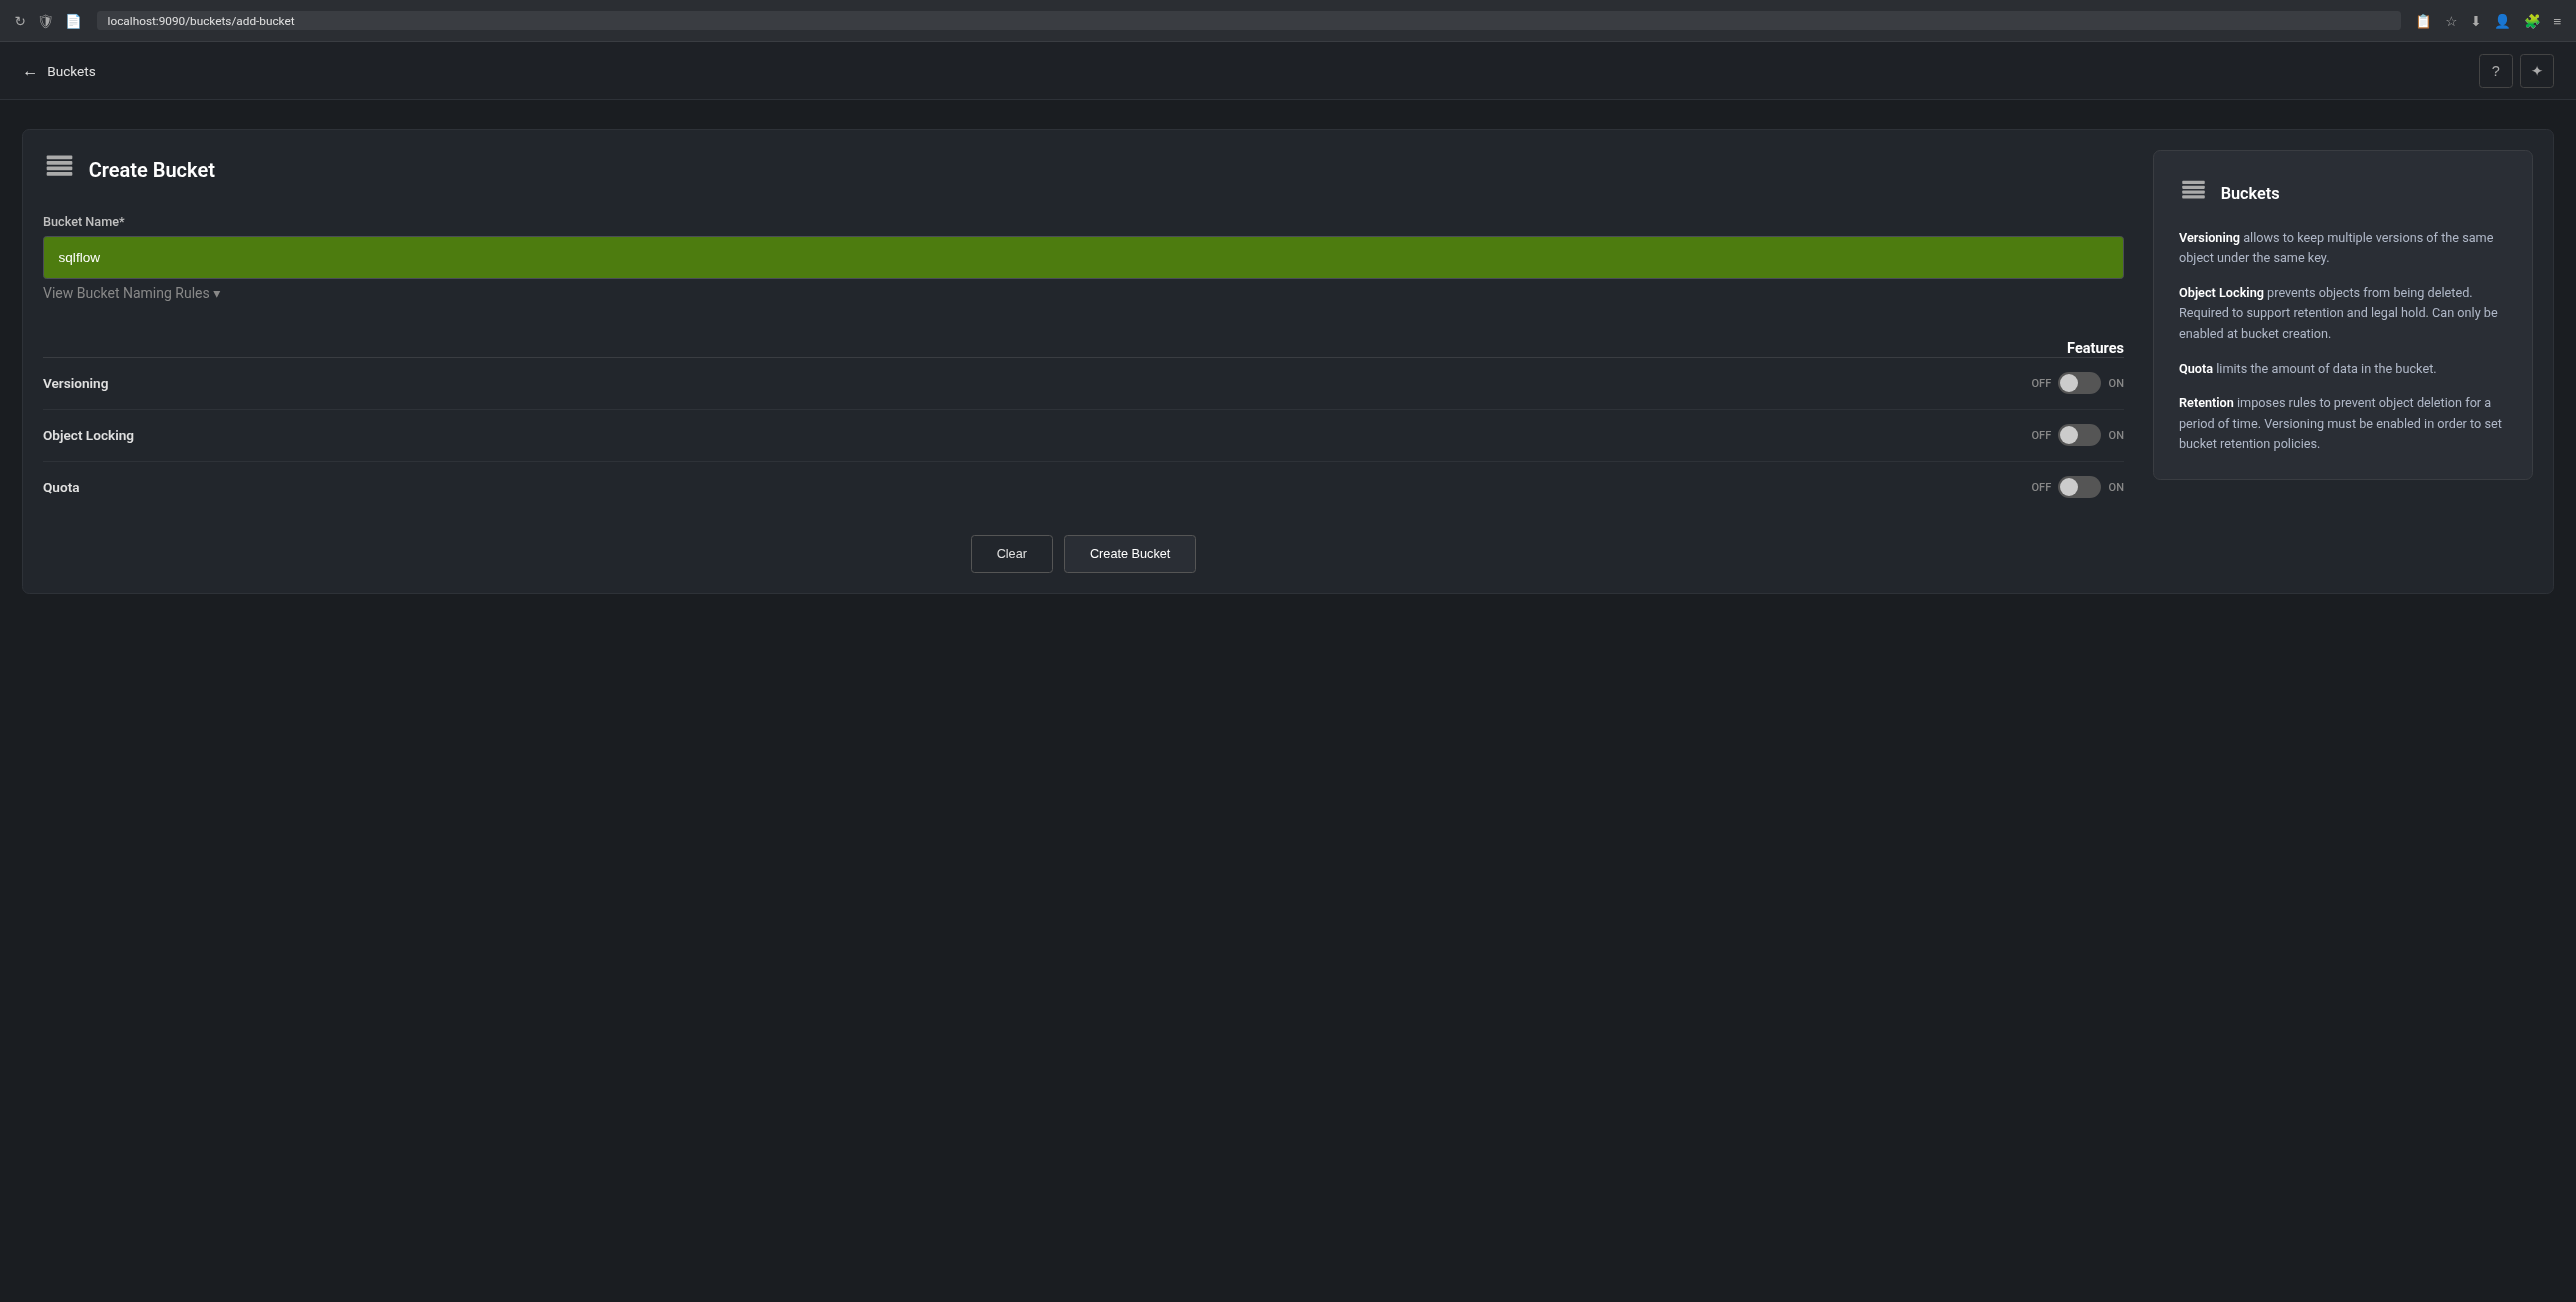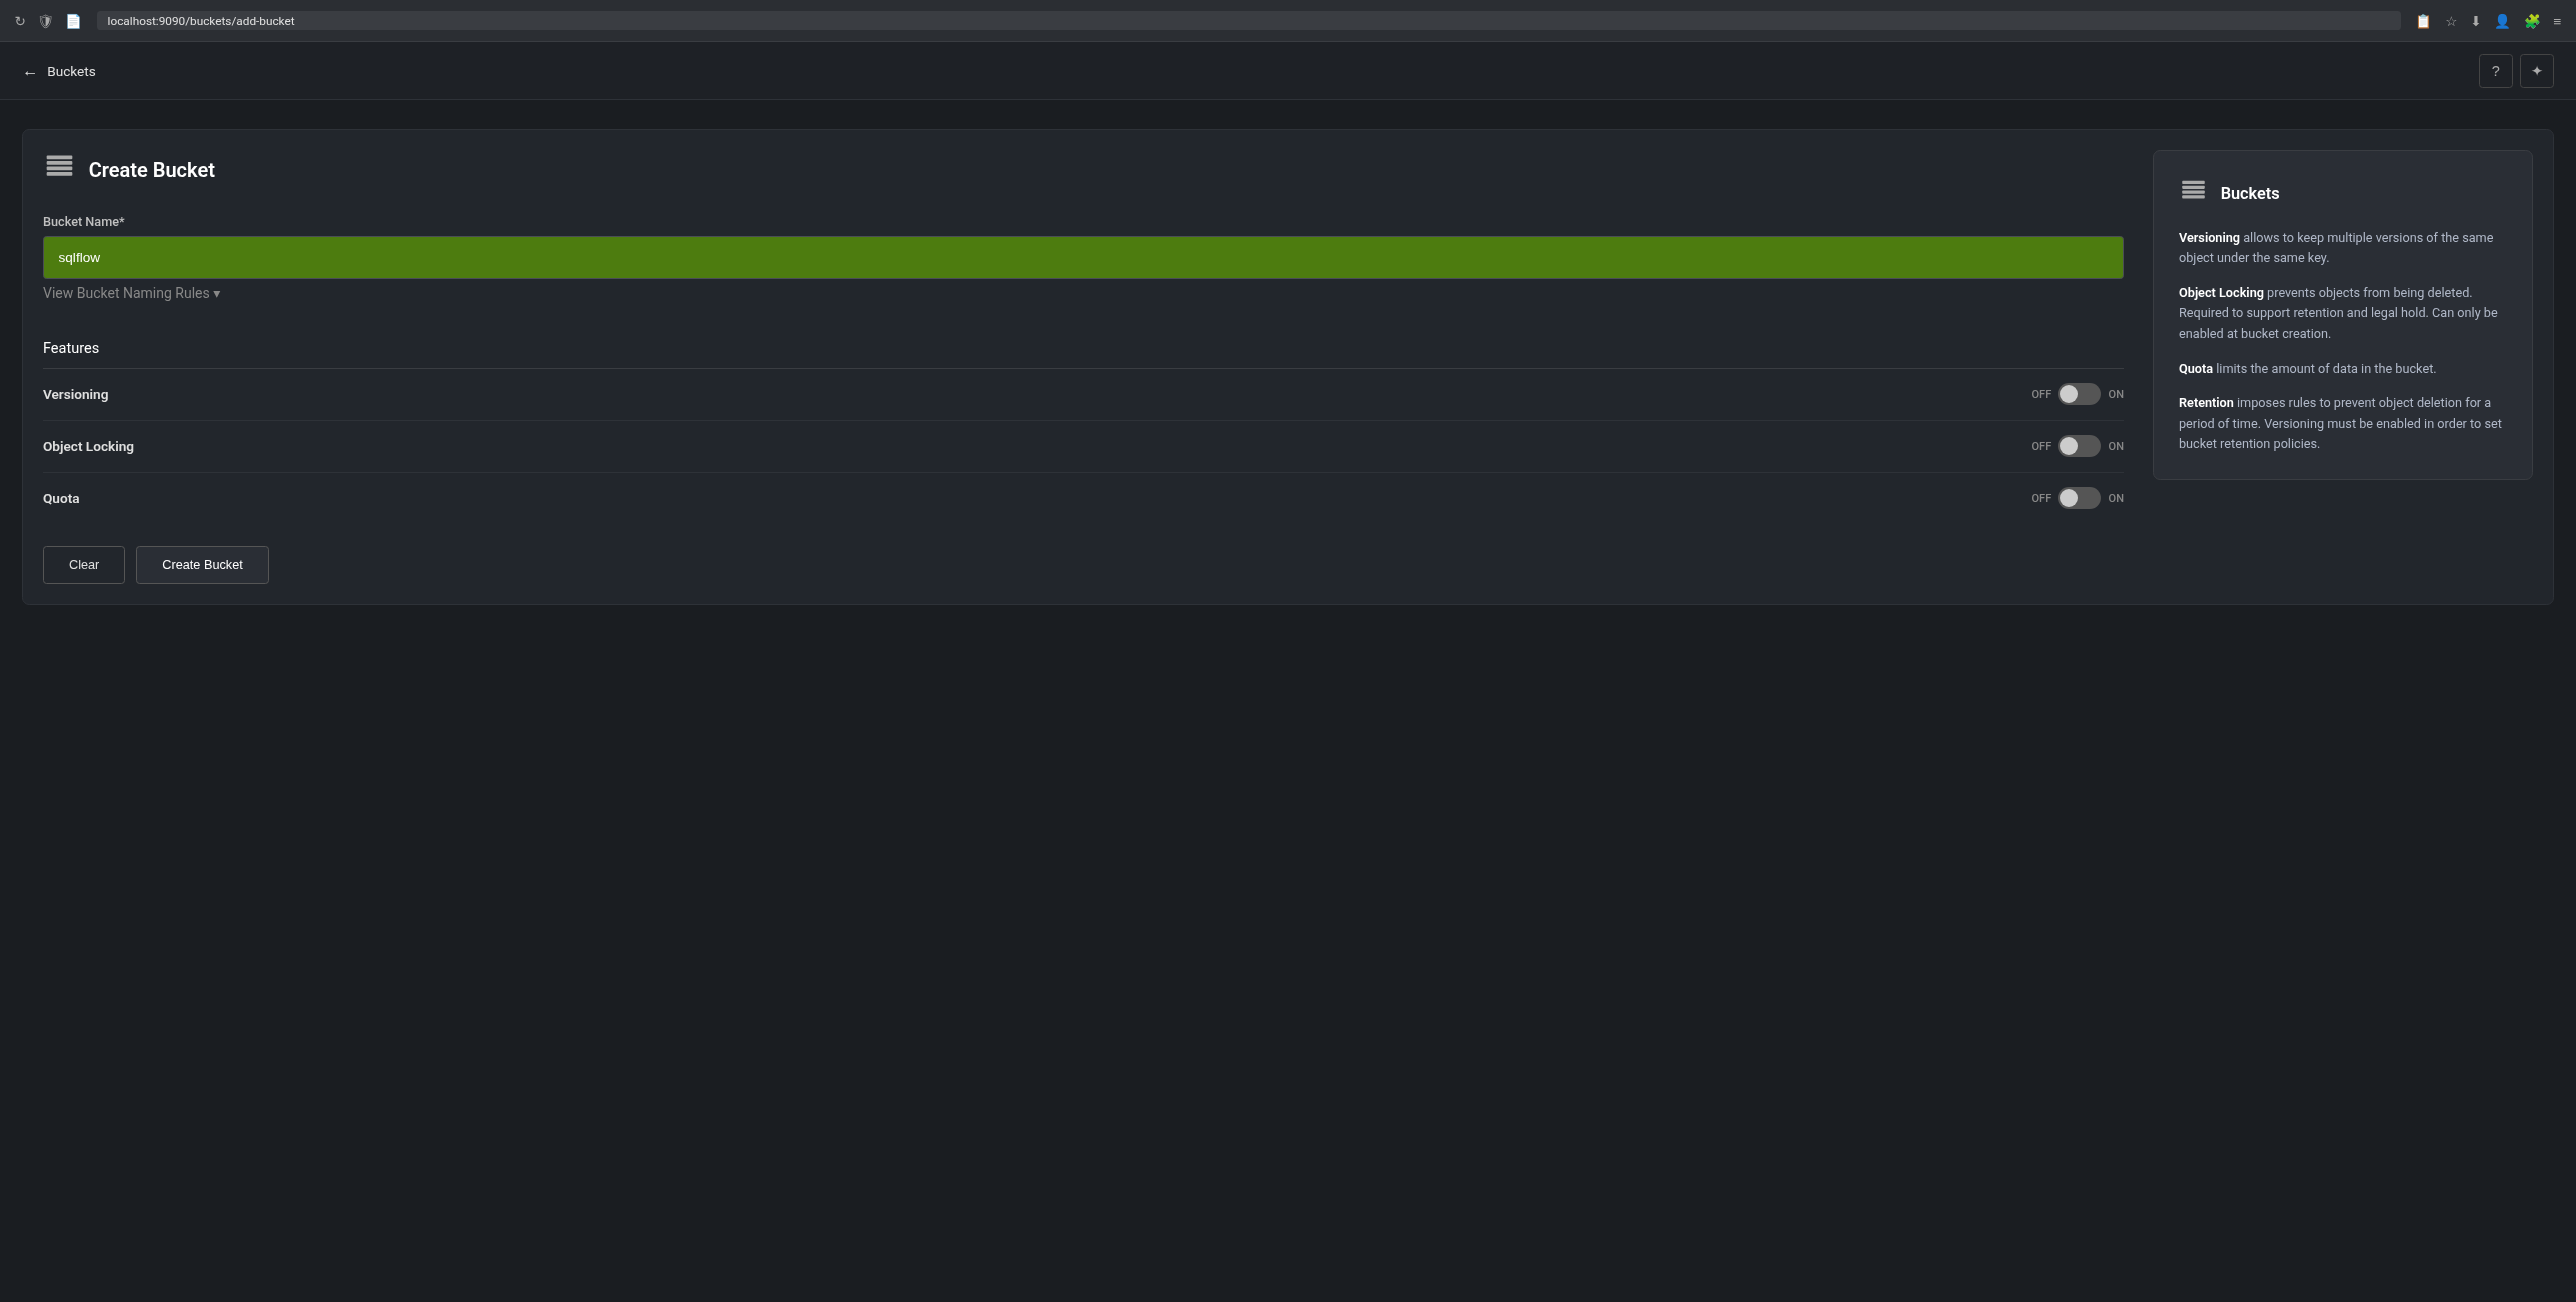--- a/index.html
+++ b/index.html
@@ -163,23 +163,23 @@
       cursor: pointer;
       margin-top: 5.4px;
     }
 
     .features-section {
       margin-top: 7.2px;
     }
 
     .features-title {
       font-size: 14.5px;
-      font-weight: 400;
-      color: #fff;
-      margin-bottom: 11px;
+      font-weight: 700;
+      color: #fff;
+      text-align: right;
     }
 
     .features-divider {
       border: none;
       border-top: 0.9px solid #3a3d42;
       margin-bottom: 0;
     }
 
     .feature-row {
       display: flex;
@@ -231,21 +231,21 @@
       top: 1.8px;
       left: 1.8px;
       transition: left 0.2s;
     }
 
     
     .action-buttons {
       display: flex;
       gap: 11px;
       margin-top: 22px;
-      justify-content: flex-start;
+      justify-content: center;
     }
 
     .btn-clear {
       background: transparent;
       border: 0.9px solid #555;
       color: #e0e0e0;
       padding: 11px 25px;
       border-radius: 3.6px;
       font-size: 12.7px;
       font-weight: 500;

